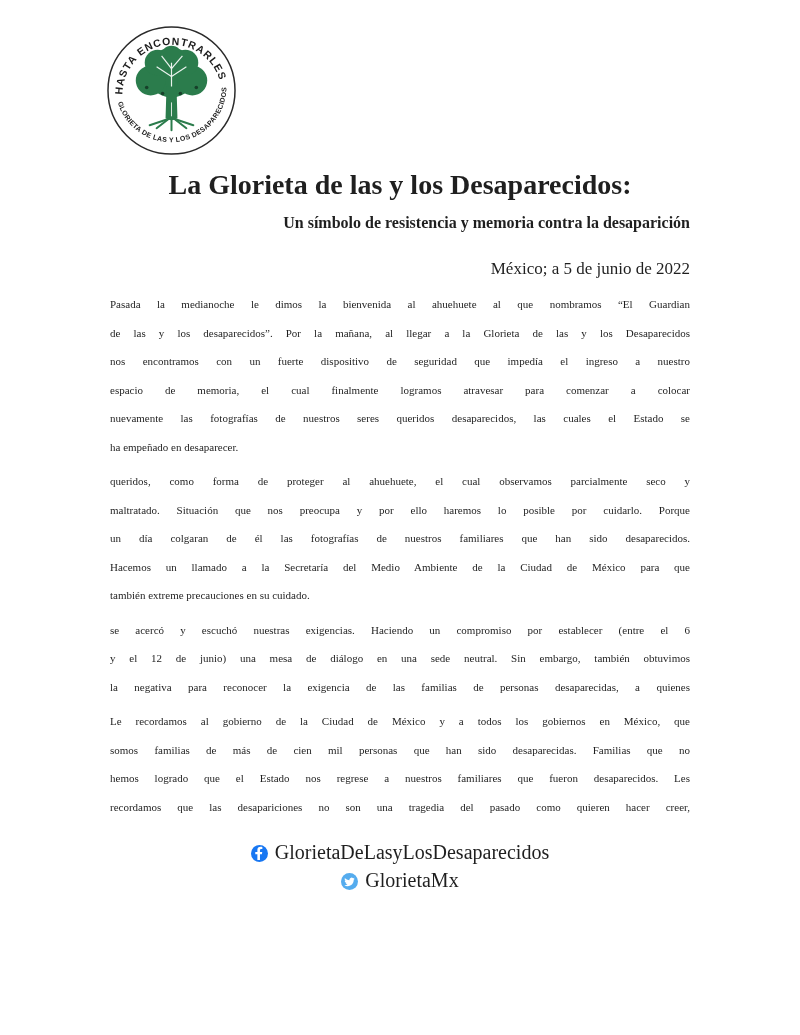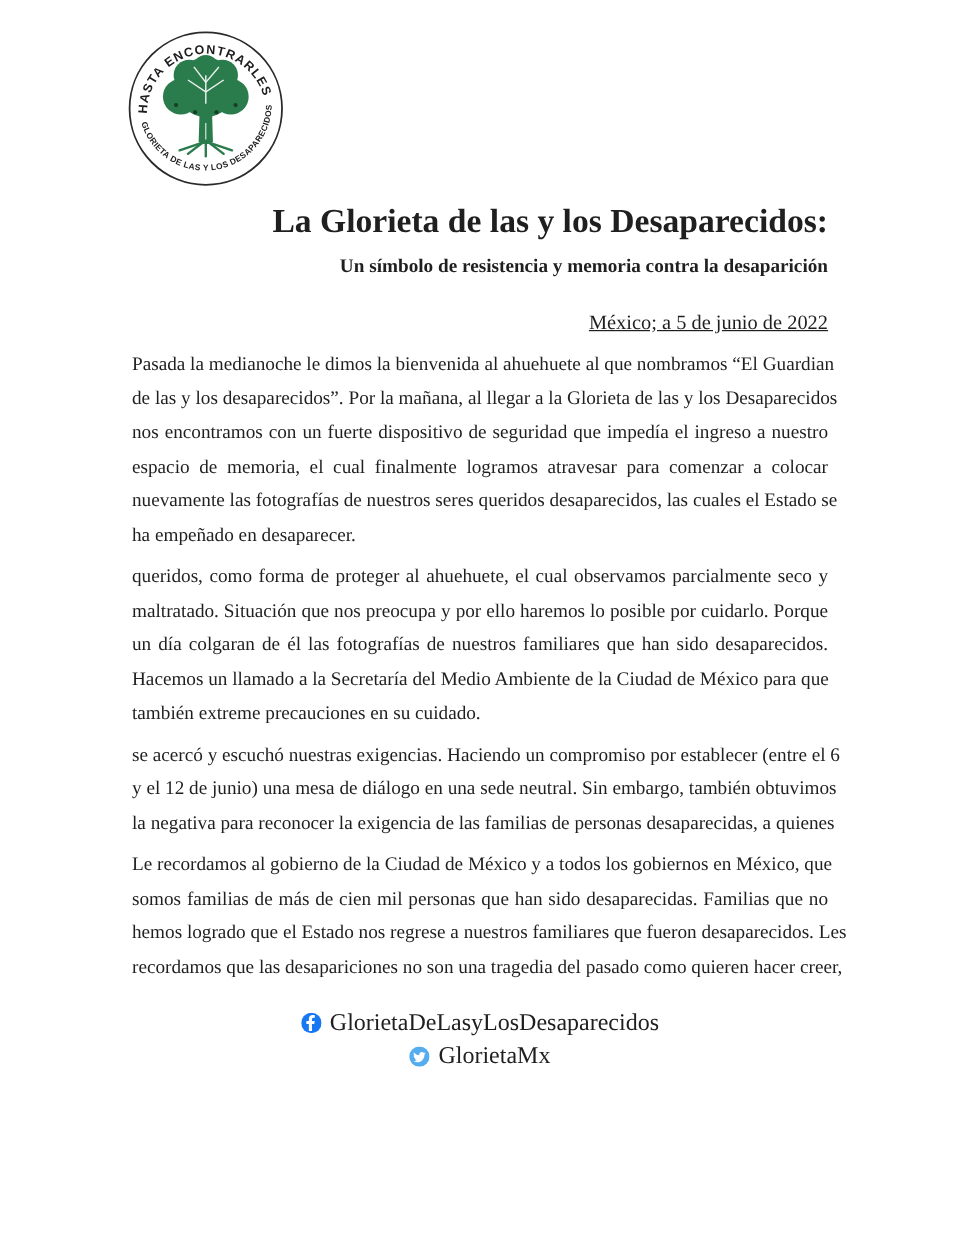--- a/index.html
+++ b/index.html
@@ -20,39 +20,38 @@
     font-weight: bold;
     fill: #1c1c1c;
   }
   .seal .arc-top-text  { font-size: 10.5px; letter-spacing: 1px; }
   .seal .arc-bot-text  { font-size: 7px;    letter-spacing: 0.3px; }
 
   
   .doc-title {
     margin: 13px 0 0 0;
     font-size: 28px; line-height: 32px;
-    font-weight: bold; text-align: right;
+    font-weight: bold; text-align: center;
   }
   .doc-subtitle {
     margin: 8px 0 0 0;
     font-size: 16px; line-height: 28px;
     font-weight: bold; text-align: right;
   }
   .dateline {
     margin-top: 21px;
     font-size: 17px; line-height: 22px;
     text-align: right;
-    text-decoration: underline;
   }
 
   
   .bodytext { margin-top: 10px; }
   .para { margin: 0 0 6px 0; }
   .line {
-    font-size: 16px;
+    font-size: 11px;
     line-height: 28.5px;
     white-space: nowrap;
     text-align: justify;
     text-align-last: justify;
   }
   .line.end { text-align-last: left; }
 
   
   .footer { margin-top: 21px; }
   .social-row {

